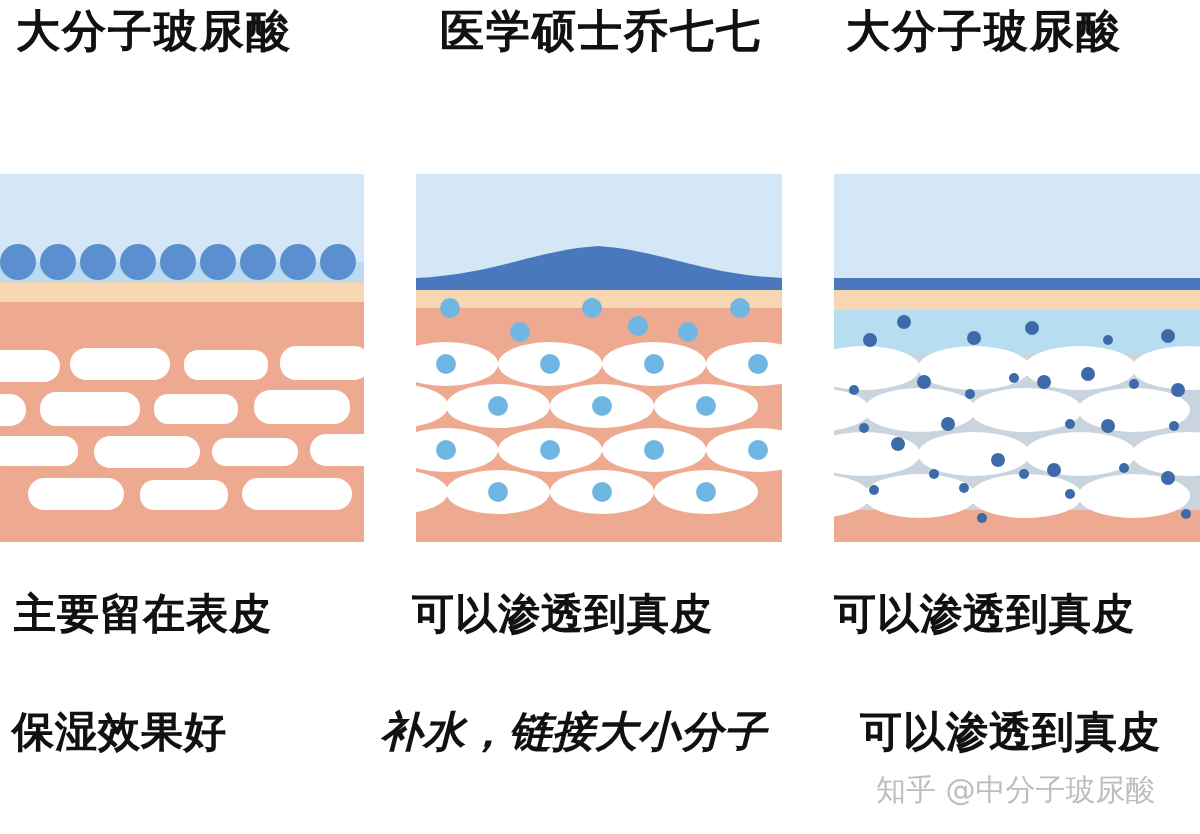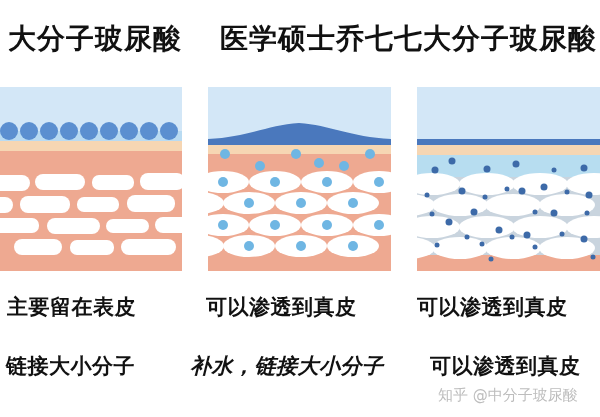--- a/index.html
+++ b/index.html
@@ -1,17 +1,17 @@
 <!DOCTYPE html>
 <html><head>
 <meta charset="utf-8">
 <style>
   html,body{margin:0;padding:0;background:#fff;}
   body{width:600px;height:417px;position:relative;overflow:hidden;font-family:"DejaVu Sans","Liberation Sans",sans-serif;}
-  .title{position:absolute;top:20px;font-size:28px;font-weight:bold;color:#111;letter-spacing:1px;white-space:nowrap;}
+  .title{position:absolute;top:1px;font-size:22px;font-weight:bold;color:#111;letter-spacing:1px;white-space:nowrap;}
   .panel{position:absolute;top:87px;height:184px;overflow:hidden;}
   .panel svg{display:block;}
   .cap{position:absolute;font-size:21px;font-weight:bold;color:#111;white-space:nowrap;letter-spacing:0.5px;text-align:center;}
   .wm{position:absolute;left:438px;top:386px;font-size:15px;color:#bdbdbd;white-space:nowrap;}
 </style>
 </head>
 <body>
 
 <div class="title" style="left:8px;">大分子玻尿酸</div>
 <div class="title" style="left:220px;">医学硕士乔七七</div>
@@ -162,17 +162,17 @@
         <circle cx="74" cy="172" r="2.5"></circle>
         <circle cx="176" cy="170" r="2.5"></circle>
     </g>
   </svg>
 </div>
 
 <div class="cap" style="left:7px;top:293px;">主要留在表皮</div>
 <div class="cap" style="left:206px;top:293px;">可以渗透到真皮</div>
 <div class="cap" style="left:417px;top:293px;">可以渗透到真皮</div>
 
-<div class="cap" style="left:6px;top:352px;">链接大小分子</div>
+<div class="cap" style="left:6px;top:352px;">保湿效果好</div>
 <div class="cap" style="left:190px;top:352px;font-style:italic;">补水，链接大小分子</div>
 <div class="cap" style="left:430px;top:352px;">可以渗透到真皮</div>
 
 <div class="wm">知乎 @中分子玻尿酸</div>
 
 </body></html>

